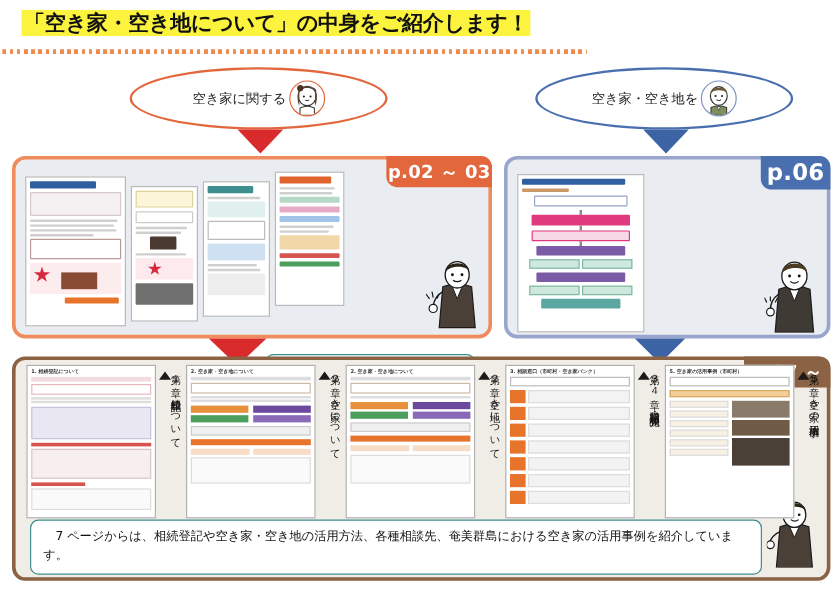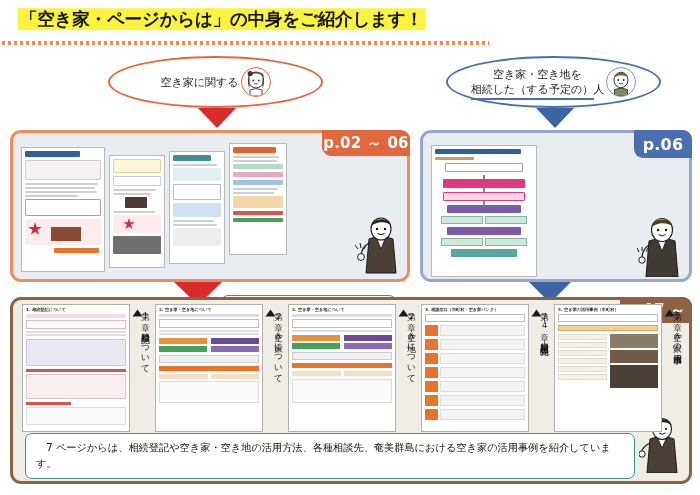--- a/index.html
+++ b/index.html
@@ -65,21 +65,21 @@
   #panel-right { left: 420px; top: 130px; width: 272px; height: 152px; border: 3px solid #9aa5cd; }
   #panel-bottom{ left: 10px;  top: 297px; width: 682px; height: 187px; border: 3px solid #8b6243; background: #f0ece6; }
 
   
   .page-badge {
     position: absolute; color: #fff; font-weight: bold;
     display: flex; align-items: center; justify-content: center;
     letter-spacing: 0.2px;
   }
   #badge-0205 { right: -3px; top: -3px; width: 88px; height: 26px; background: #e2673c; border-radius: 0 9px 0 9px; font-size: 15px; }
-  #badge-06   { right: -3px; top: -3px; width: 58px; height: 28px; background: #4a6fae; border-radius: 0 9px 0 9px; font-size: 16px; }
+  #badge-06   { right: -3px; top: -3px; width: 58px; height: 28px; background: #4a6fae; border-radius: 0 9px 0 9px; font-size: 19px; }
   #badge-07   { right: -3px; top: -3px; width: 72px; height: 26px; background: #8b6243; border-radius: 0 9px 0 9px; font-size: 15px; }
 
   
   .bubble {
     position: absolute; background: #ffffff; border-radius: 7px;
     font-size: 9.6px; line-height: 14px; color: #111; padding: 5px 7px;
   }
   .bubble p { text-indent: 1em; }
   #bubble-left  { left: 208px; top: 162px; width: 175px; border: 1.6px solid #3d8f8f; }
   #bubble-bottom{ left: 24px;  top: 436px; width: 612px; border: 1.6px solid #3d8f8f; font-size: 10.2px; line-height: 16px; padding: 6px 10px; }
@@ -110,21 +110,21 @@
     border-right: 7px solid #1a1a1a;
   }
 
   
   .person { position: absolute; }
 </style>
 </head>
 <body>
 
 <div id="title-bar">
-  <div id="page-title">「空き家・ページからは」の中身をご紹介します！</div>
+  <div id="page-title">「空き家・空き地について」の中身をご紹介します！</div>
   <div id="title-divider"></div>
 </div>
 
 <div class="persona" id="persona-left">
   <div class="persona-text">
     <span class="l1">空き家に関する</span>
   </div>
   <span class="avatar-circle" id="avatar-woman">
     <svg width="28" height="28" viewBox="0 0 28 28" aria-hidden="true">
       <ellipse cx="14" cy="12" rx="7.5" ry="8" fill="#fff" stroke="#3a3a3a" stroke-width="1"></ellipse>
@@ -136,43 +136,39 @@
       <path d="M12.3 15.4 q1.7 1.1 3.4 0" stroke="#222" stroke-width="0.8" fill="none"></path>
       <path d="M8 22 q6 -3 12 0 l0 6 l-12 0 Z" fill="#fff" stroke="#3a3a3a" stroke-width="0.9"></path>
       <circle cx="8.2" cy="5.5" r="2.6" fill="#4a3326"></circle>
     </svg>
   </span>
 </div>
 
 <div class="persona" id="persona-right">
   <div class="persona-text">
     <span class="l1">空き家・空き地を</span>
-    <span class="l2">
-      <span>相続した（する予定の）人</span>
-      <span class="straight-underline"></span>
-    </span>
   </div>
   <span class="avatar-circle" id="avatar-man">
     <svg width="28" height="28" viewBox="0 0 28 28" aria-hidden="true">
       <ellipse cx="14" cy="12" rx="7" ry="7.8" fill="#fff" stroke="#3a3a3a" stroke-width="1"></ellipse>
       <path d="M7 10 C7 3.5, 21 3.5, 21 9.5 C19 6.5, 9.5 6, 7 10 Z" fill="#6b5a3a"></path>
       <circle cx="11.3" cy="12" r="0.9" fill="#222"></circle>
       <circle cx="16.7" cy="12" r="0.9" fill="#222"></circle>
       <path d="M12 15.2 q2 1.4 4 0" stroke="#222" stroke-width="0.8" fill="none"></path>
       <path d="M7.5 21.5 q6.5 -2.5 13 0 l0 6.5 l-13 0 Z" fill="#7f8f5e" stroke="#3a3a3a" stroke-width="0.9"></path>
       <path d="M12.5 21 l1.5 3 l1.5 -3 Z" fill="#fff" stroke="#3a3a3a" stroke-width="0.6"></path>
     </svg>
   </span>
 </div>
 
 <div class="arrow-down" style="left:198px; top:108px; border-left:19px solid transparent; border-right:19px solid transparent; border-top:20px solid #d92b2b;"></div>
 <div class="arrow-down" style="left:536px; top:108px; border-left:19px solid transparent; border-right:19px solid transparent; border-top:20px solid #3c63a4;"></div>
 
 <div class="panel" id="panel-left">
-  <div class="page-badge" id="badge-0205">p.02 ～ 06</div>
+  <div class="page-badge" id="badge-0205">p.02 ～ 03</div>
 
   <div class="thumb" style="left:8px; top:14px; width:84px; height:125px;">
     <div class="thumb-inner">
       <div class="th-title" style="background:#2f5fa0; width:72%;"></div>
       <div class="th-block" style="background:#f5f0f2; border:0.5px solid #d8c8cf; height:20px;"></div>
       <div class="th-line" style="width:96%"></div>
         <div class="th-line" style="width:92%"></div>
       <div class="th-line" style="width:95%"></div>
         <div class="th-line" style="width:70%"></div>
       <div class="th-block" style="background:#fff; border:0.6px solid #b99; height:17px; margin-top:2px;"></div>

